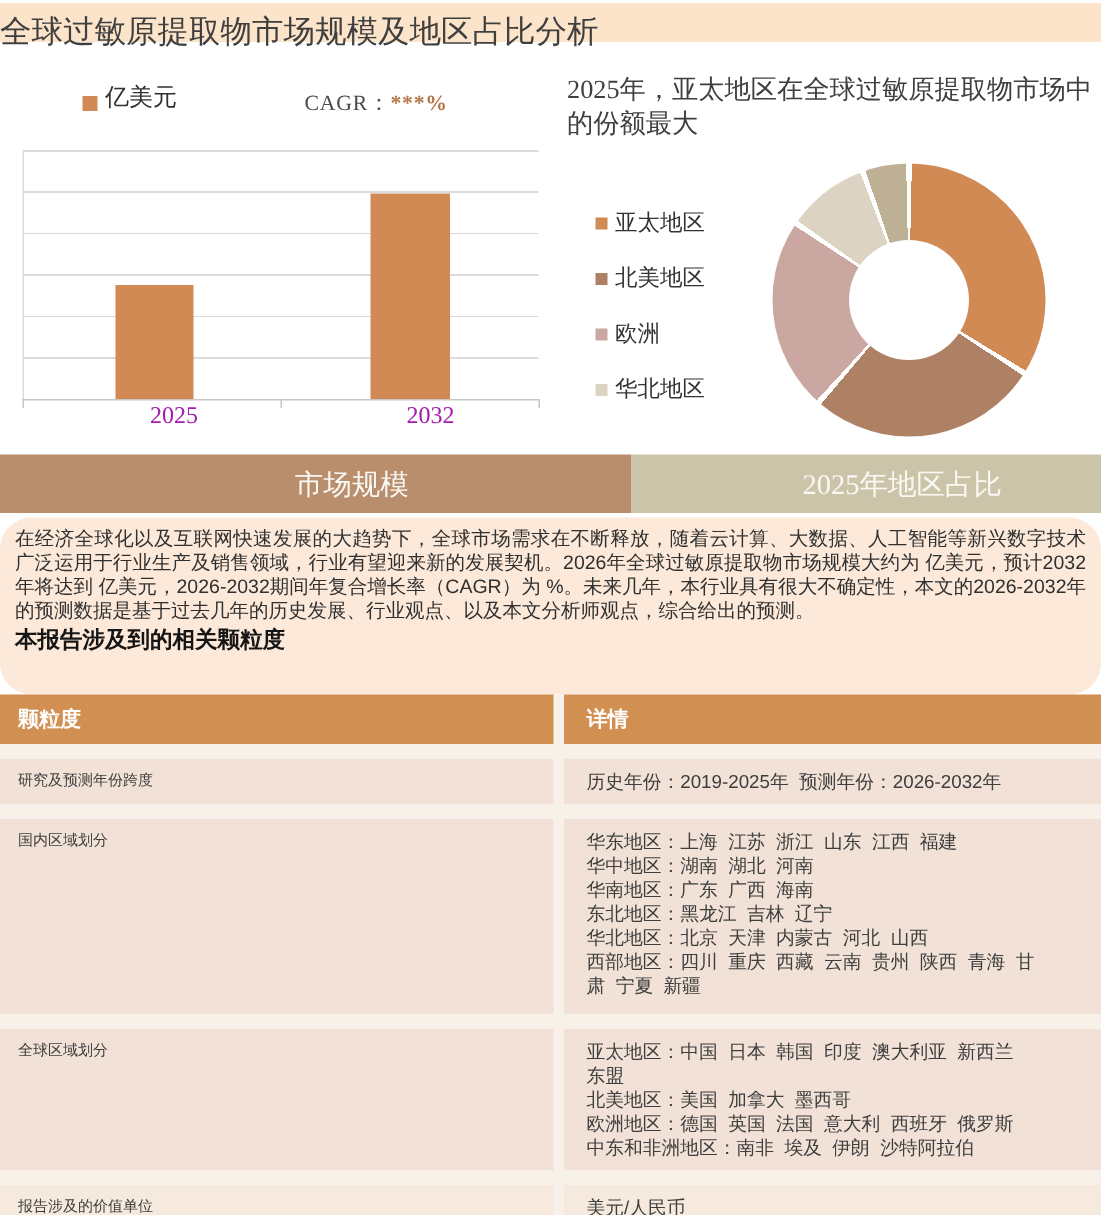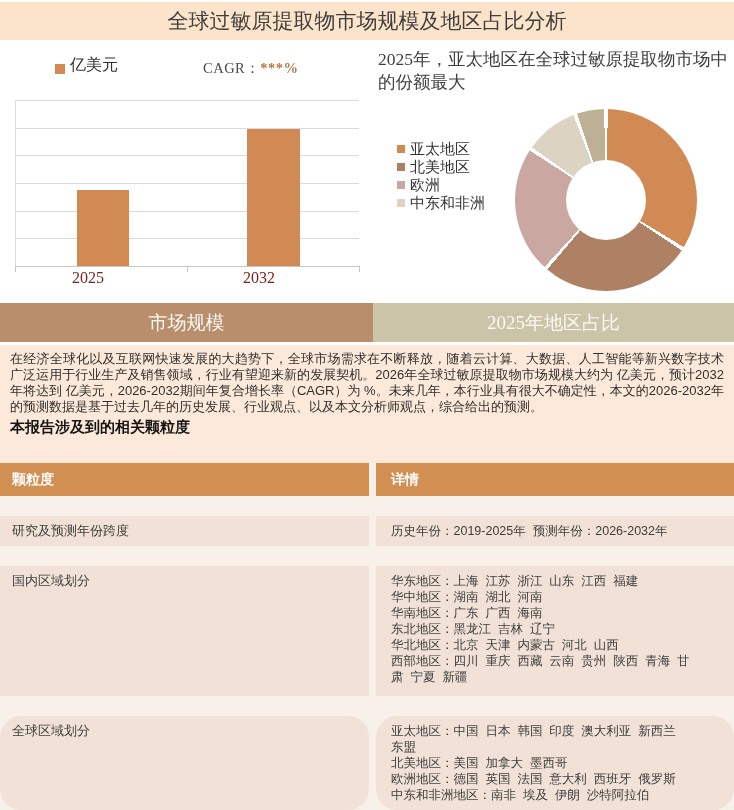--- a/index.html
+++ b/index.html
@@ -1,79 +1,79 @@
 <!DOCTYPE html>
 <html><head>
 <meta charset="utf-8">
 <style>
   html,body{margin:0;padding:0;background:#fff;}
   .page{position:relative;width:734px;height:810px;overflow:hidden;background:#fff;
         font-family:"Liberation Serif","DejaVu Serif",serif;}
 
   
-  .title-band{position:absolute;top:2px;left:0;right:0;height:38px;background:#FBE4C9;
-              text-align:center;line-height:38px;font-size:21px;color:#3F3F3F;}
+  .title-band{position:absolute;top:2px;left:0;right:0;height:26px;background:#FBE4C9;
+              text-align:left;line-height:38px;font-size:21px;color:#3F3F3F;}
 
   
   .charts{position:absolute;top:40px;left:0;right:0;height:211px;background:#fff;}
 
   .bar-legend-swatch{position:absolute;left:55px;top:24px;width:10px;height:10px;}
   .bar-legend-label{position:absolute;left:70px;top:15px;font-size:16px;color:#2f2f2f;}
   .cagr{position:absolute;left:203px;top:19px;font-size:14.5px;color:#4a4a4a;letter-spacing:.5px;}
   .cagr-stars{font-weight:bold;}
 
   .plot{position:absolute;left:15px;top:60px;width:343px;height:166px;
         border-left:1px solid #DCDCDC;border-bottom:1px solid #C6C6C6;
         background-image:repeating-linear-gradient(to bottom,#DBDBDB 0,#DBDBDB 1px,transparent 1px,transparent 27.66px);}
   .bar{position:absolute;bottom:0;}
   .bar[data-bar="0"]{left:61px;width:52px;}
   .bar[data-bar="1"]{left:231px;width:53px;}
   .tick{position:absolute;bottom:-6px;width:1px;height:6px;background:#C6C6C6;}
   .t0{left:-1px;} .t1{left:171px;} .t2{right:-1px;}
-  .xlabel{position:absolute;top:229px;width:60px;text-align:left;font-size:16px;color:#7f1d1d;}
+  .xlabel{position:absolute;top:229px;width:60px;text-align:right;font-size:16px;color:#a21caf;}
   .xl1{left:72px;} .xl2{left:243px;}
 
   .donut-heading{position:absolute;left:378px;top:8px;width:352px;font-size:17.5px;
                  line-height:1.33;color:#3F3F3F;}
   .donut{position:absolute;left:515px;top:69px;width:182px;height:182px;border-radius:50%;}
   .donut-hole{position:absolute;left:50%;top:50%;width:80px;height:80px;margin:-40px 0 0 -40px;
               background:#fff;border-radius:50%;}
   .donut-legend{position:absolute;left:397px;top:101px;width:94px;display:flex;
-                flex-direction:column;gap:1px;font-size:15px;color:#333;text-align:right;}
+                flex-direction:column;gap:20px;font-size:15px;color:#333;text-align:right;}
   .dl-item{display:flex;gap:5px;line-height:17px;}
   .dl-swatch{flex:0 0 8px;width:8px;height:8px;margin-top:4px;}
 
   
   .band{position:absolute;top:303px;left:0;right:0;height:39px;display:flex;}
   .band-half{display:flex;align-items:center;justify-content:center;
-             color:#FAF8F3;font-size:19px;}
+             color:#FAF8F3;font-size:19px;padding-left:48px;}
   .band-left{width:373px;}
   .band-right{flex:1;text-align:right;}
 
   
   .intro{position:absolute;top:345px;left:0;right:0;height:118px;background:#FCE9D9;
          padding:6px 10px 0;box-sizing:border-box;
          font-family:"Liberation Sans","DejaVu Sans",sans-serif;
-         font-size:13px;line-height:15.9px;color:#303030;}
+         font-size:13px;line-height:15.9px;color:#303030;border-radius:21px;}
   .intro p{margin:0;text-align:justify;}
   .intro h3{margin:4px 0 0;text-align:left;font-size:15px;color:#151515;}
 
   
   .gtable{position:absolute;top:463px;left:0;right:0;bottom:0;background:#F8F1EA;
           font-family:"Liberation Sans","DejaVu Sans",sans-serif;}
-  .trow{display:flex;margin-bottom:20px;justify-content:center;}
+  .trow{display:flex;margin-bottom:10px;justify-content:center;}
   .tcell-l{width:369px;margin-right:7px;box-sizing:border-box;padding:7px 8px 7px 12px;}
   .tcell-r{flex:1;box-sizing:border-box;padding:7px 40px 7px 15px;white-space:pre-wrap;}
   .thead .tcell-l,.thead .tcell-r{padding-top:0;padding-bottom:0;line-height:33px;height:33px;
           font-weight:bold;color:#FDFDFD;font-size:14px;}
-  .tbody .tcell-l{background:#F1E1D6;font-size:13px;color:#3E3E3E;line-height:16px;}
+  .tbody .tcell-l{background:#F1E1D6;font-size:10px;color:#3E3E3E;line-height:16px;}
   .tbody .tcell-r{background:#F1E1D6;font-size:12.5px;color:#3E3E3E;line-height:16px;}
   .r1 .tcell-l,.r1 .tcell-r{min-height:30px;}
   .r2 .tcell-l,.r2 .tcell-r{min-height:130px;}
-  .r3 .tcell-l,.r3 .tcell-r{min-height:80px;border-radius:21px;}
+  .r3 .tcell-l,.r3 .tcell-r{min-height:80px;}
   .r4 .tcell-l,.r4 .tcell-r{min-height:60px;background:#F6E9DE;}
 </style>
 </head>
 <body>
 
 <div class="page">
 
   <div class="title-band">
     <span>全球过敏原提取物市场规模及地区占比分析</span>
   </div>
@@ -106,21 +106,21 @@
       <div class="dl-item">
         <span class="dl-swatch" style="background: rgb(175, 129, 100);"></span>
         <span>北美地区</span>
       </div>
       <div class="dl-item">
         <span class="dl-swatch" style="background: rgb(203, 167, 161);"></span>
         <span>欧洲</span>
       </div>
       <div class="dl-item">
         <span class="dl-swatch" style="background: rgb(220, 211, 195);"></span>
-        <span>中东和非洲</span>
+        <span>华北地区</span>
       </div>
     </div>
   </section>
 
   <div class="band">
     <div class="band-half band-left" style="background: rgb(184, 142, 108);">
       <span>市场规模</span>
     </div>
     <div class="band-half band-right" style="background: rgb(204, 196, 169);">
       <span>2025年地区占比</span>

